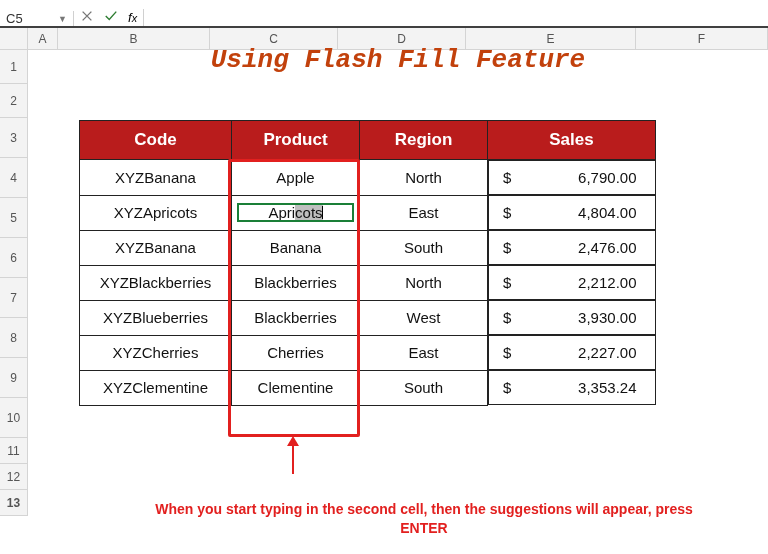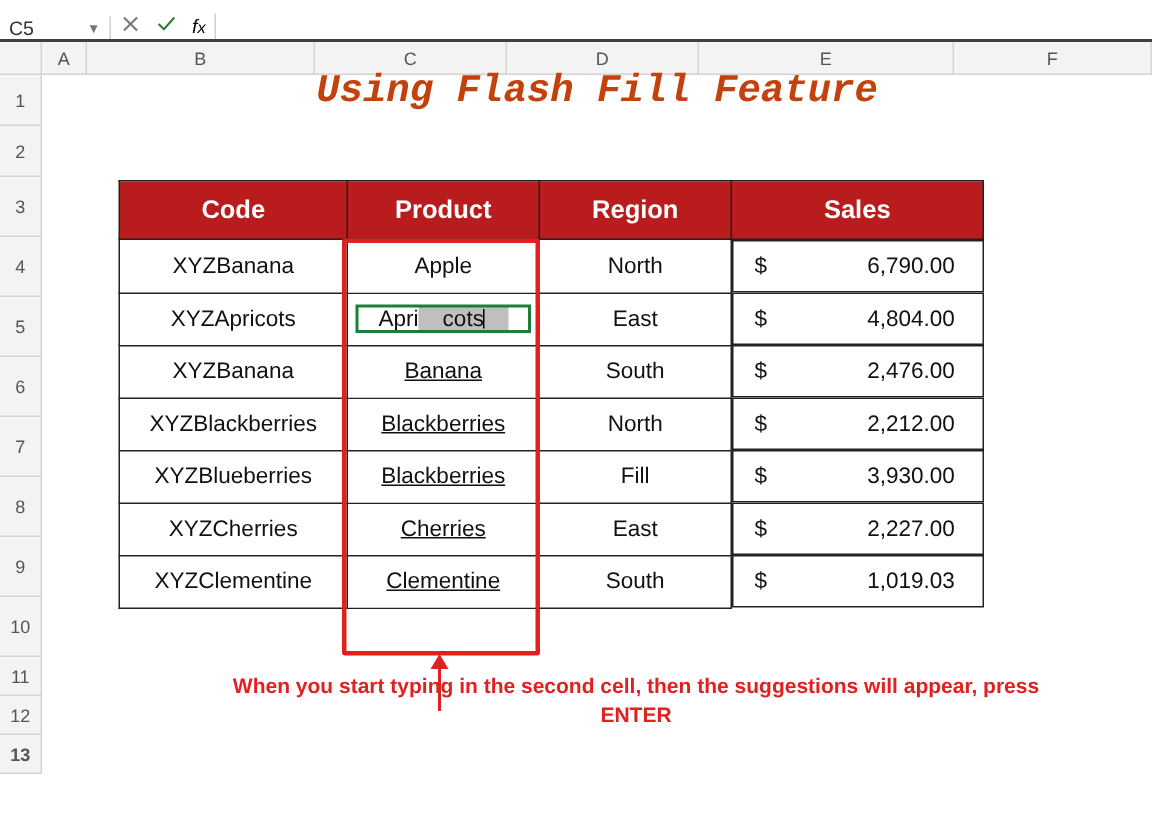--- a/index.html
+++ b/index.html
@@ -103,31 +103,31 @@
     font-size:15px;
     color:#111;
     background:#fff;
   }
   table.data td.center { text-align:center; }
   table.data td.sales {
     display:flex; justify-content:space-between;
     padding:8px 18px 8px 14px;
   }
   td.product { text-align:center; position:relative; }
-  td.suggest { color:#a9a9a9;text-decoration:underline; }
+  td.suggest { color:#a9a9a9; }
   td.editing {
     padding:0;
   }
   .edit-inner {
     height:100%;
     display:flex; align-items:center; justify-content:center;
     position:relative;
   }
   .edit-inner .sel {
-    background:#bfbfbf; padding:0 16px;
+    background:#bfbfbf; padding:0 0px;
   }
   .edit-inner .caret {
     position:absolute; right:26%; top:14%; bottom:14%;
     width:1px; background:#000;
   }
   .active-ring {
     position:absolute; inset:-1px;
     border:2px solid #1a7f37;
     pointer-events:none;
   }
@@ -151,21 +151,21 @@
   }
   .arrow::before{
     content:"";
     position:absolute; top:-2px; left:-5px;
     border-left:6px solid transparent;
     border-right:6px solid transparent;
     border-bottom:10px solid #e2201f;
   }
   .note {
     position:absolute;
-    top: 448px; left: 140px; right: 60px;
+    top: 500px; left: 140px; right: 60px;
     text-align:center;
     color:#e2201f;
     font-weight:700;
     font-size:14px;
     line-height:1.35;
   }
 
 </style>
 </head>
 <body>
@@ -310,42 +310,42 @@
           <td class="product suggest">Blackberries</td>
           <td class="center">North</td>
           <td class="sales">
             <span>$</span>
             <span>2,212.00</span>
           </td>
         </tr>
         <tr>
           <td class="center">XYZBlueberries</td>
           <td class="product suggest">Blackberries</td>
-          <td class="center">Fill</td>
+          <td class="center">West</td>
           <td class="sales">
             <span>$</span>
             <span>3,930.00</span>
           </td>
         </tr>
         <tr>
           <td class="center">XYZCherries</td>
           <td class="product suggest">Cherries</td>
           <td class="center">East</td>
           <td class="sales">
             <span>$</span>
             <span>2,227.00</span>
           </td>
         </tr>
         <tr>
           <td class="center">XYZClementine</td>
           <td class="product suggest">Clementine</td>
           <td class="center">South</td>
           <td class="sales">
             <span>$</span>
-            <span>1,019.03</span>
+            <span>3,353.24</span>
           </td>
         </tr>
       </tbody>
   </table>
 </div>
 
 <div class="flashbox"></div>
 <div class="arrow"></div>
 <div class="note">
   <span>When you start typing in the second cell, then the suggestions will appear, press ENTER</span>

